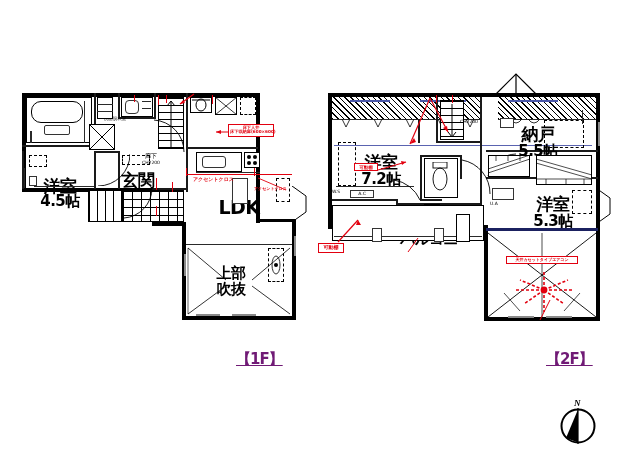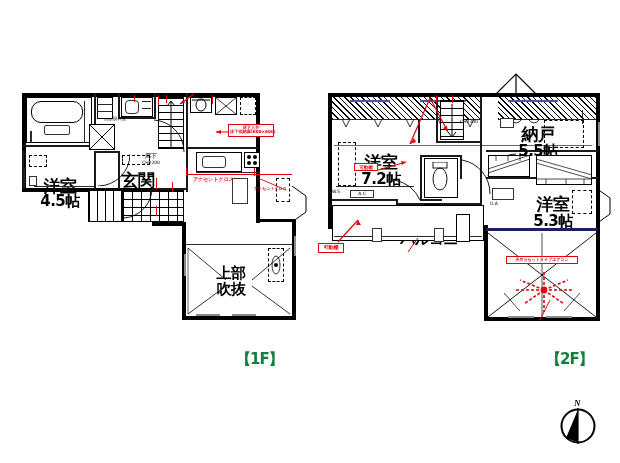--- a/index.html
+++ b/index.html
@@ -50,24 +50,25 @@
   .rl-big   { font-size: 17px; }
   .rl-mid   { font-size: 15px; }
   .rl-ldk   { font-size: 19px; }
   .rl-tiny  { font-size: 6px; font-weight: 400; letter-spacing: 0; }
   .rl-micro { font-size: 4.5px; font-weight: 400; letter-spacing: 0; }
 
   .floor-tag {
     position: absolute;
     font-size: 15px;
     font-weight: 700;
-    color: #15803d;
+    color: #701a75;
     font-family: "DejaVu Sans", "Liberation Sans", sans-serif;
     letter-spacing: -1px;
     white-space: nowrap;
+    text-decoration: underline;
   }
 
   
   .red-box {
     position: absolute;
     border: 1px solid #e2000f;
     color: #e2000f;
     background: #fff;
     font-size: 4.2px;
     line-height: 1.15;
@@ -220,20 +221,21 @@
 
     <div class="room-label rl-big" style="left:120px; top:172px; width:36px;">玄関</div>
     <div class="tile" style="left:122px; top:190px; width:62px; height:32px;"></div>
     <svg class="abs" style="left:122px;top:188px;" width="56" height="36">
       <path d="M 30 0 A 30 30 0 0 1 2 30" fill="none" stroke="#000" stroke-width="0.9"></path>
     </svg>
     <div class="stair-h" style="left:88px; top:190px; width:34px; height:32px;"></div>
 
     <div class="box-dash" style="left:122px; top:155px; width:28px; height:10px;"></div>
 
+    <div class="room-label rl-ldk" style="left:196px; top:198px; width:86px;">LDK</div>
 
     <div class="box-line" style="left:196px; top:152px; width:46px; height:20px;"></div>
     <div class="box-line-thin" style="left:202px; top:156px; width:24px; height:12px; border-radius:3px;"></div>
     <div class="box-line" style="left:244px; top:152px; width:16px; height:16px;"></div>
     <svg class="abs" style="left:244px;top:152px;" width="16" height="16">
       <circle cx="5" cy="5" r="2" fill="#000"></circle>
       <circle cx="11" cy="5" r="2" fill="#000"></circle>
       <circle cx="5" cy="11" r="2" fill="#000"></circle>
       <circle cx="11" cy="11" r="2" fill="#000"></circle>
     </svg>

